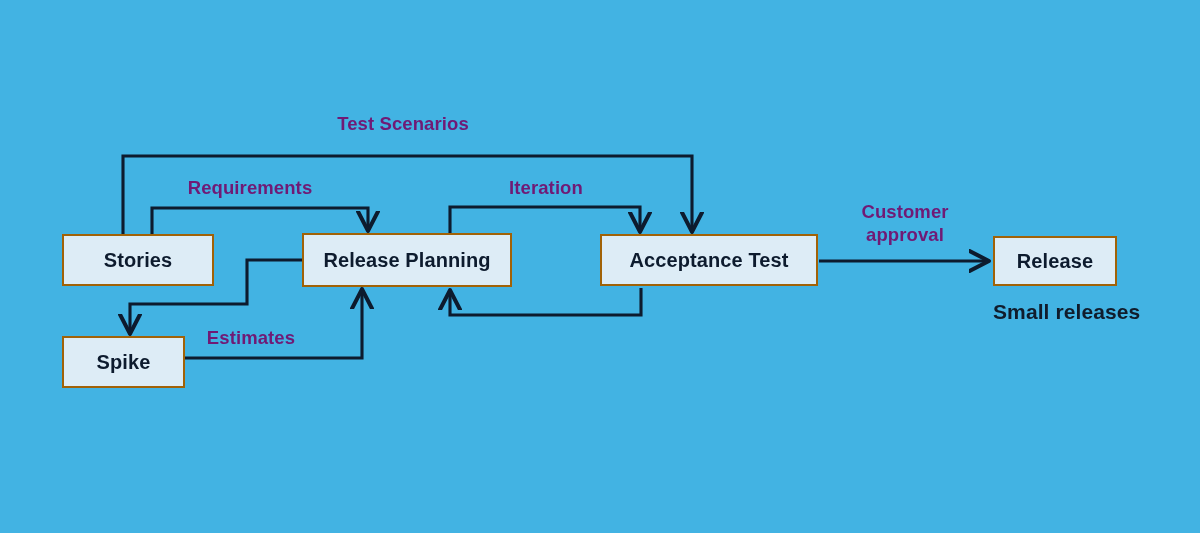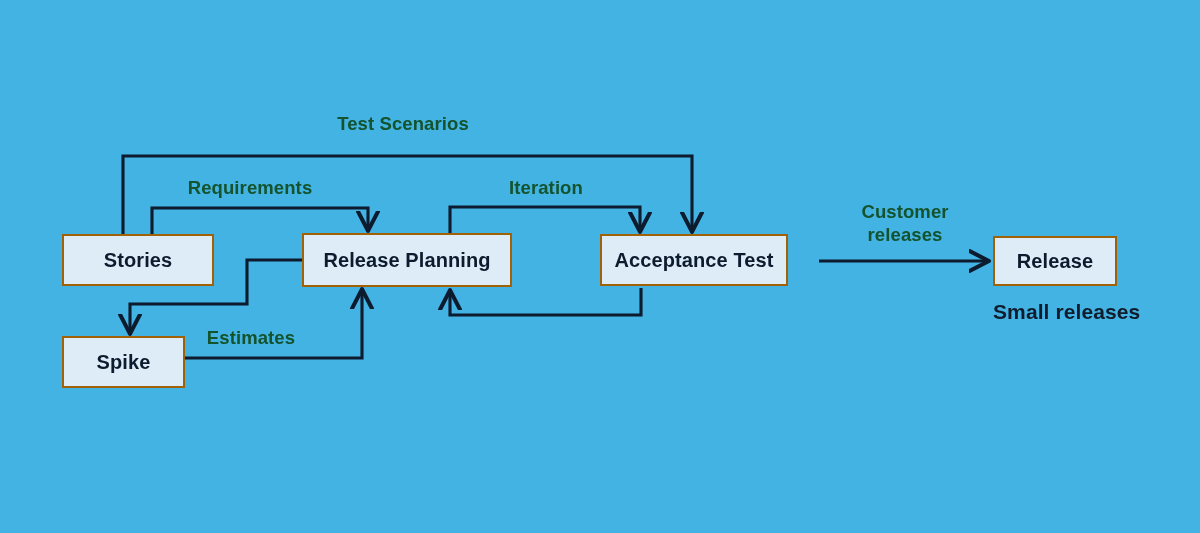--- a/index.html
+++ b/index.html
@@ -34,21 +34,21 @@
     align-items: center;
     justify-content: center;
     color: #0d1b2e;
     font-weight: bold;
     font-size: 20px;
     letter-spacing: 0.1px;
     z-index: 2;
   }
   .edge-label {
     position: absolute;
-    color: #14532d;
+    color: #701a75;
     font-weight: bold;
     font-size: 18.5px;
     letter-spacing: 0.1px;
     white-space: pre-line;
     text-align: center;
     line-height: 1.26;
     z-index: 3;
   }
   .caption {
     position: absolute;
@@ -90,38 +90,38 @@
   </svg>
 
   <div class="node" style="left:62px; top:234px; width:152px; height:52px;">
     <span>Stories</span>
   </div>
 
   <div class="node" style="left:302px; top:233px; width:210px; height:54px;">
     <span>Release Planning</span>
   </div>
 
-  <div class="node" style="left:600px; top:234px; width:188px; height:52px;">
+  <div class="node" style="left:600px; top:234px; width:218px; height:52px;">
     <span>Acceptance Test</span>
   </div>
 
   <div class="node" style="left:993px; top:236px; width:124px; height:50px;">
     <span>Release</span>
   </div>
 
   <div class="node" style="left:62px; top:336px; width:123px; height:52px;">
     <span>Spike</span>
   </div>
 
   <div class="edge-label" style="left:329px; top:112px; width:148px;">Test Scenarios</div>
 
   <div class="edge-label" style="left:179px; top:176px; width:142px;">Requirements</div>
 
   <div class="edge-label" style="left:501px; top:176px; width:90px;">Iteration</div>
 
   <div class="edge-label" style="left:199px; top:326px; width:104px;">Estimates</div>
 
   <div class="edge-label" style="left:841px; top:200px; width:128px;">Customer
-releases</div>
+approval</div>
 
   <div class="caption" style="left:993px; top:300px;">Small releases</div>
 
 </div>
 
 </body></html>

